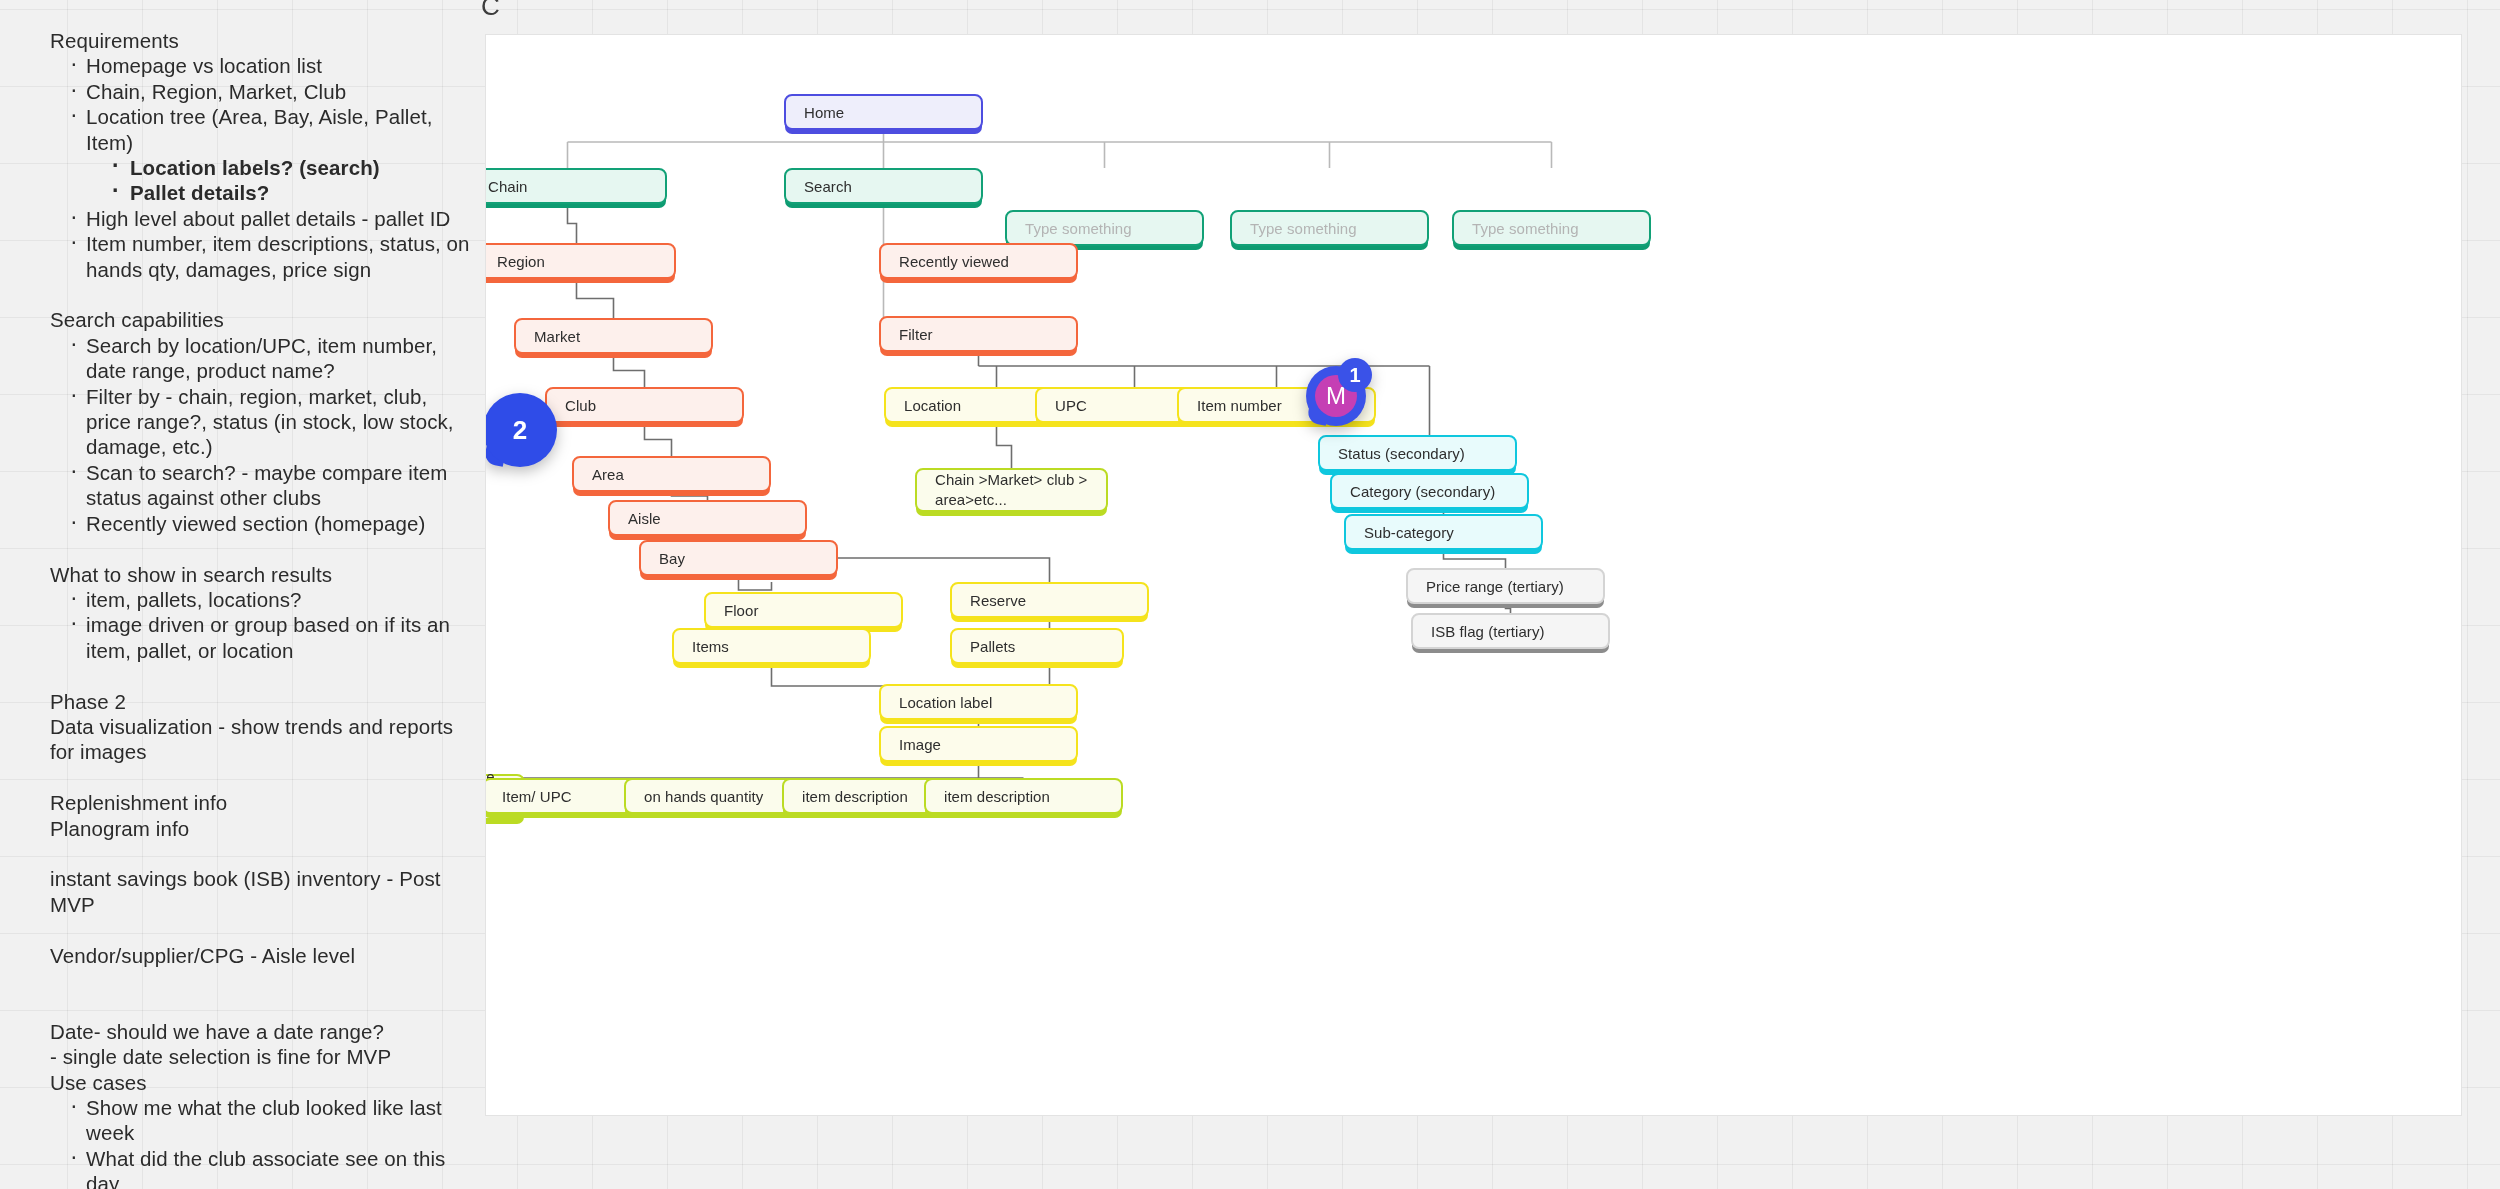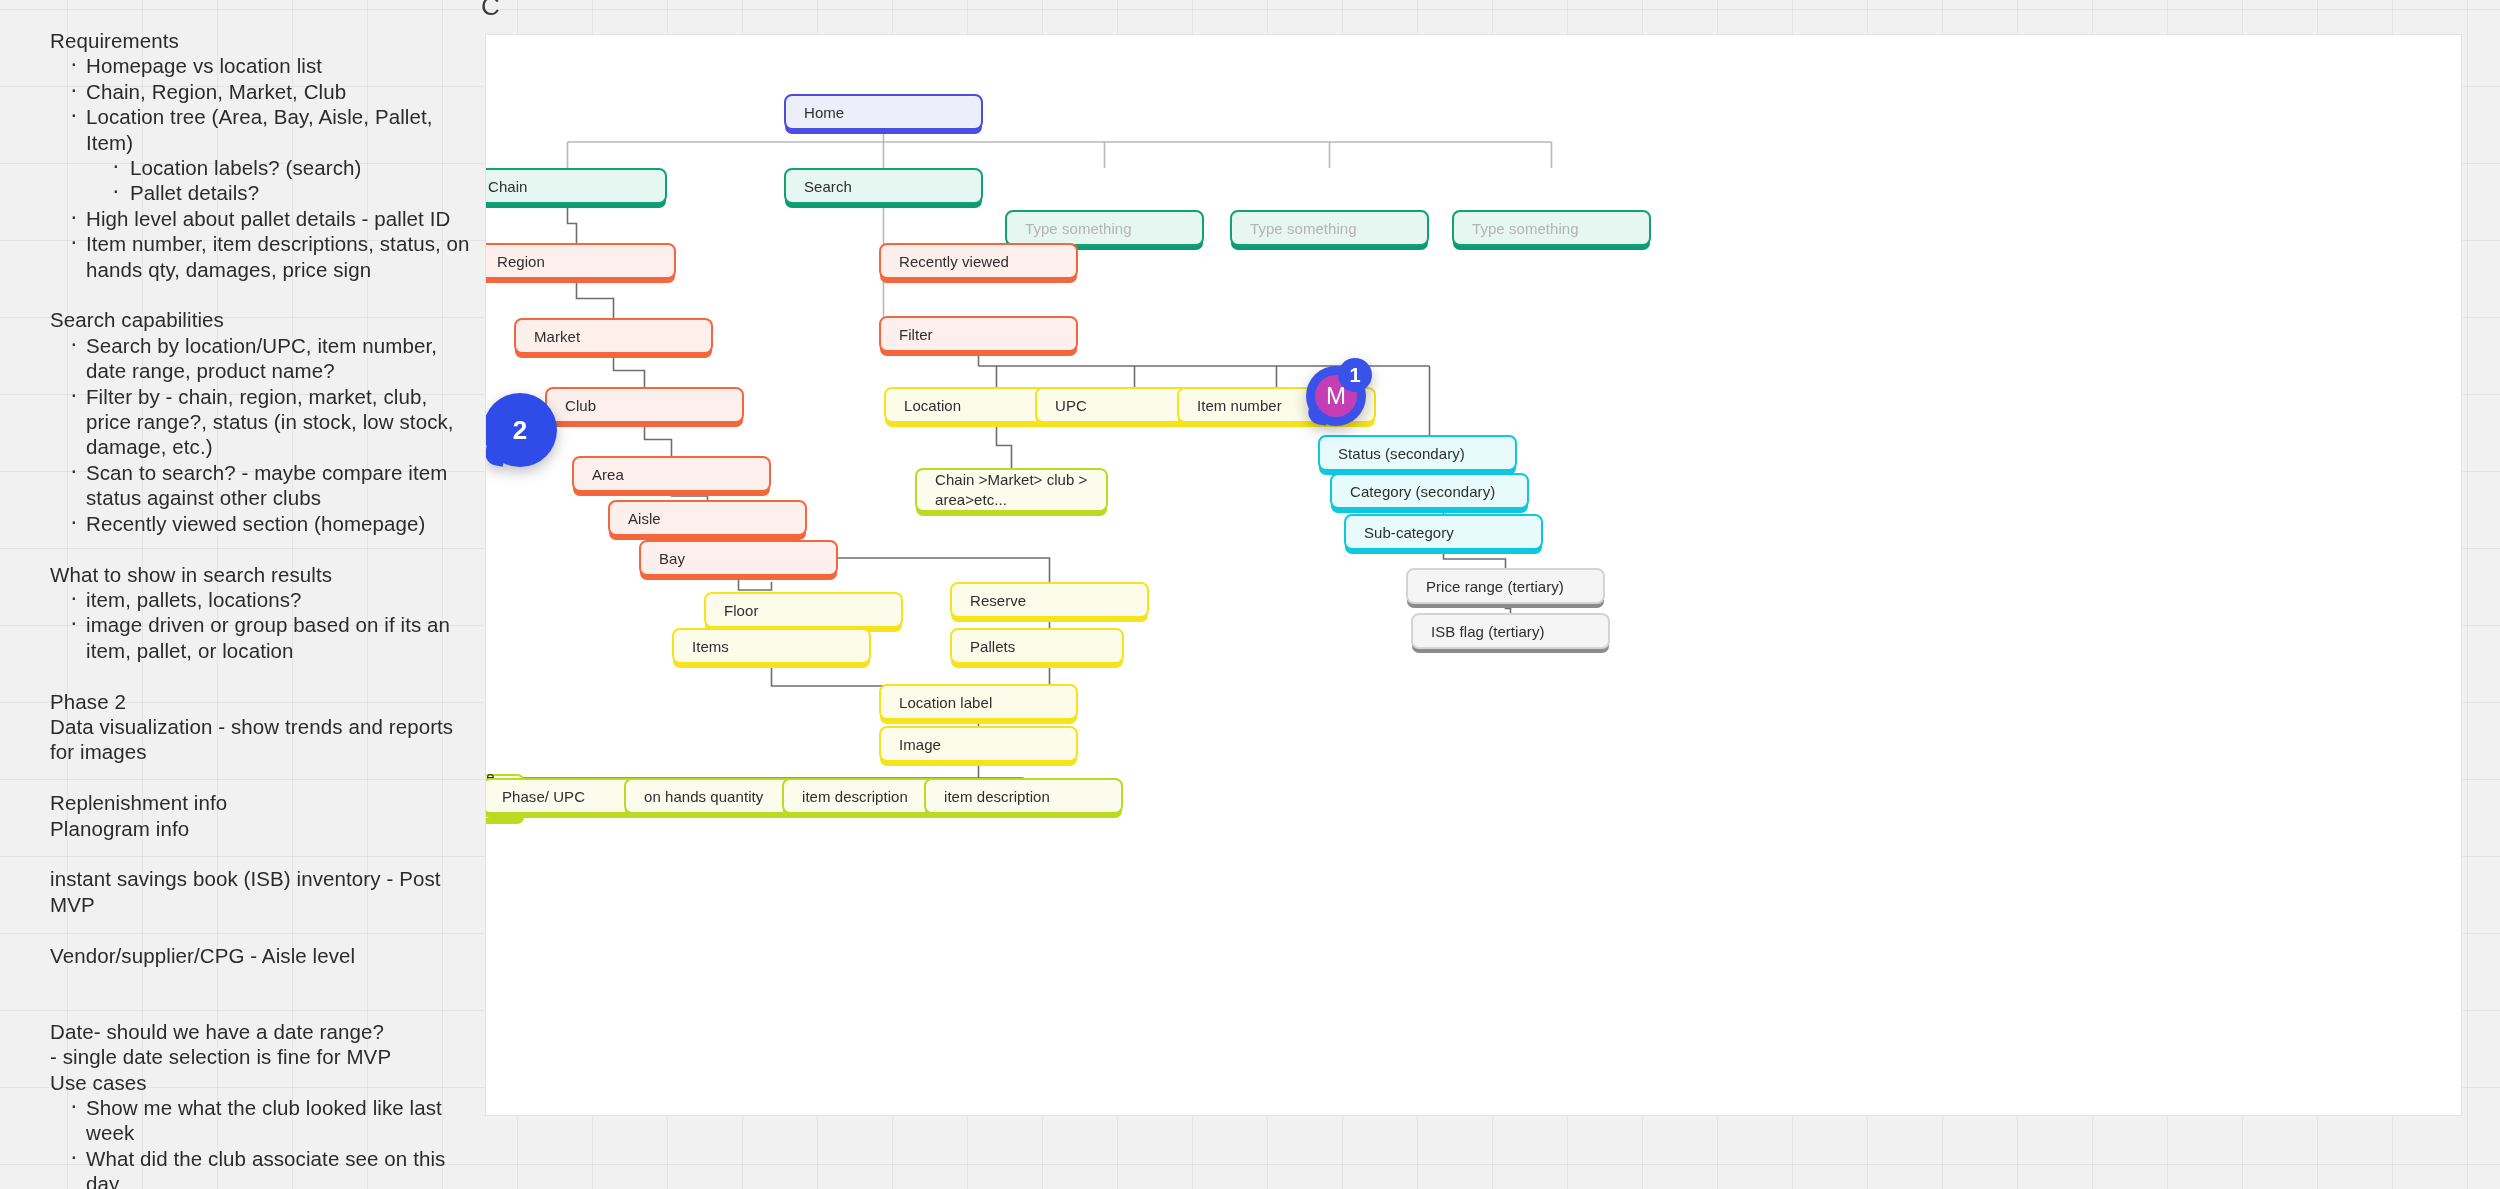--- a/index.html
+++ b/index.html
@@ -44,21 +44,21 @@
   #notes li{
     position:relative;
     padding-left:36px;
     white-space:pre-wrap;
   }
   #notes li::before{
     content:"\00B7";
     position:absolute;left:20px;top:-2px;
     font-size:23px;line-height:25.4px;
   }
-  #notes li.sub{padding-left:80px;}
+  #notes li.sub{padding-left:80px;font-weight:bold;}
   #notes li.sub::before{left:62px;}
   #notes .gap{height:25.4px;}
   #notes .gap2{height:50.8px;}
 
   
   #canvas{
     position:absolute;
     left:485px;top:34px;
     width:1975px;height:1080px;
     background:#ffffff;
@@ -264,21 +264,21 @@
     <div class="node n-grey" style="left: 920px; top: 533px; width: 199px; height: 36px;">Price range (tertiary)</div>
     <div class="node n-yellow" style="left: 186px; top: 557px; width: 199px; height: 36px; margin-left: 32px;">Floor</div>
     <div class="node n-yellow" style="left: 464px; top: 547px; width: 199px; height: 36px;">Reserve</div>
     <div class="node n-grey" style="left: 925px; top: 578px; width: 199px; height: 36px;">ISB flag (tertiary)</div>
     <div class="node n-yellow" style="left: 186px; top: 593px; width: 199px; height: 36px;">Items</div>
     <div class="node n-yellow" style="left: 464px; top: 593px; width: 174px; height: 36px;">Pallets</div>
     <div class="node n-yellow" style="left: 393px; top: 649px; width: 199px; height: 36px;">Location label</div>
     <div class="node n-yellow" style="left: 393px; top: 691px; width: 199px; height: 36px;">Image</div>
     <div class="node n-lime two-line" style="left: -160px; top: 739px; width: 199px; height: 46px;">Status (CV insights i.e.
 damages, shrink wrap, etc.)</div>
-    <div class="node n-lime" style="left: -4px; top: 743px; width: 199px; height: 36px;">Phase/ UPC</div>
+    <div class="node n-lime" style="left: -4px; top: 743px; width: 199px; height: 36px;">Item/ UPC</div>
     <div class="node n-lime" style="left: 138px; top: 743px; width: 199px; height: 36px;">on hands quantity</div>
     <div class="node n-lime" style="left: 296px; top: 743px; width: 199px; height: 36px;">item description</div>
     <div class="node n-lime" style="left: 438px; top: 743px; width: 199px; height: 36px;">item description</div>
     <div class="cursor-bubble" style="--sz: 60px; --c: #3a52e8; left: 820px; top: 331px;">
       <div class="tail"></div>
       <div class="bub"></div>
       <div class="inner" style="background: rgb(197, 63, 180);">M</div>
       <div class="badge">1</div>
     </div>
     <div class="cursor-bubble" style="--sz: 74px; --c: #2f4ce8; left: -3px; top: 358px;">

